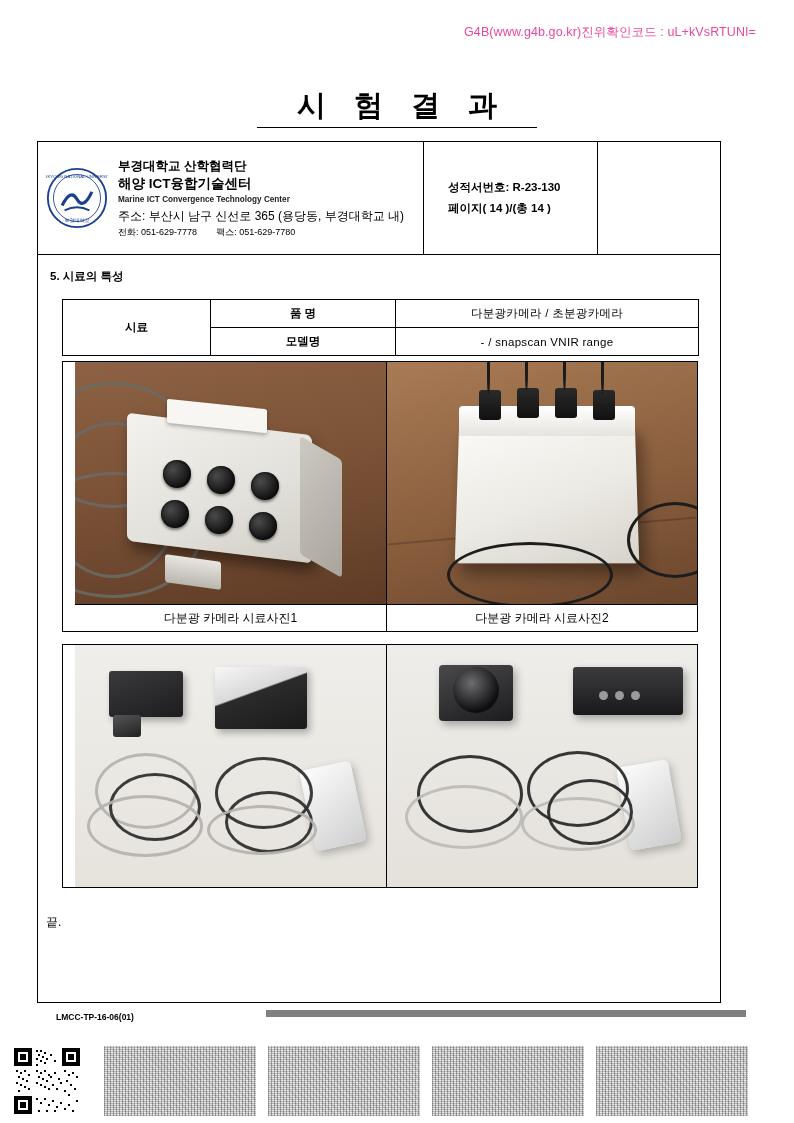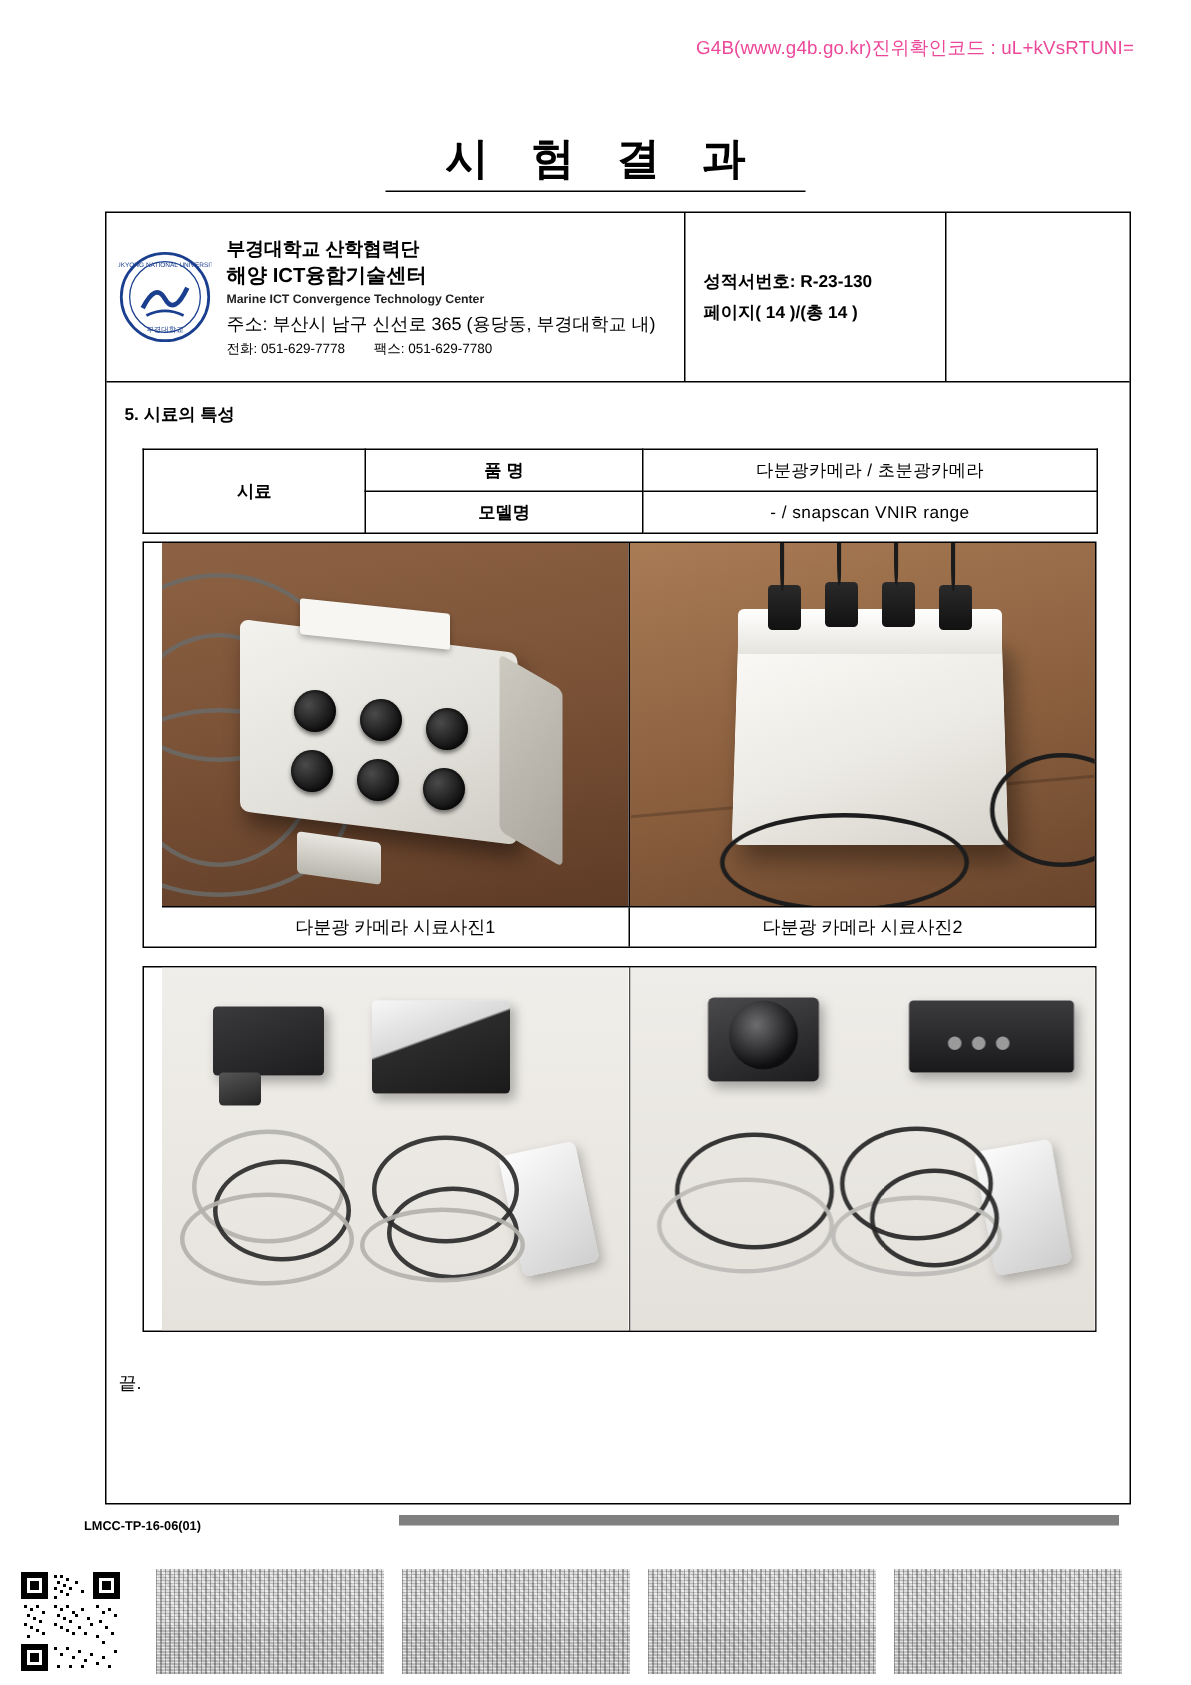--- a/index.html
+++ b/index.html
@@ -46,21 +46,21 @@
   .doc-title-underline {
     position: absolute;
     top: 127px;
     left: 257px;
     width: 280px;
     border-bottom: 1.6px solid #000;
   }
   
   .frame {
     position: absolute;
-    left: 70px;
+    left: 37px;
     top: 141px;
     width: 684px;
     height: 862px;
     border: 1.4px solid #000;
     box-sizing: border-box;
   }
   
   .org-table {
     position: absolute;
     left: 0;
@@ -119,21 +119,21 @@
     border-right: 1.2px solid #000;
     box-sizing: border-box;
     display: flex;
     flex-direction: column;
     justify-content: center;
     padding-left: 12px;
   }
   .org-mid div {
     font-size: 11.5px;
     font-weight: bold;
-    margin: 3px 0;
+    margin: 3px 12px;
   }
   .org-right {
     flex: 1;
   }
   
   .section-title {
     position: absolute;
     left: 12px;
     top: 127px;
     font-size: 11.5px;

